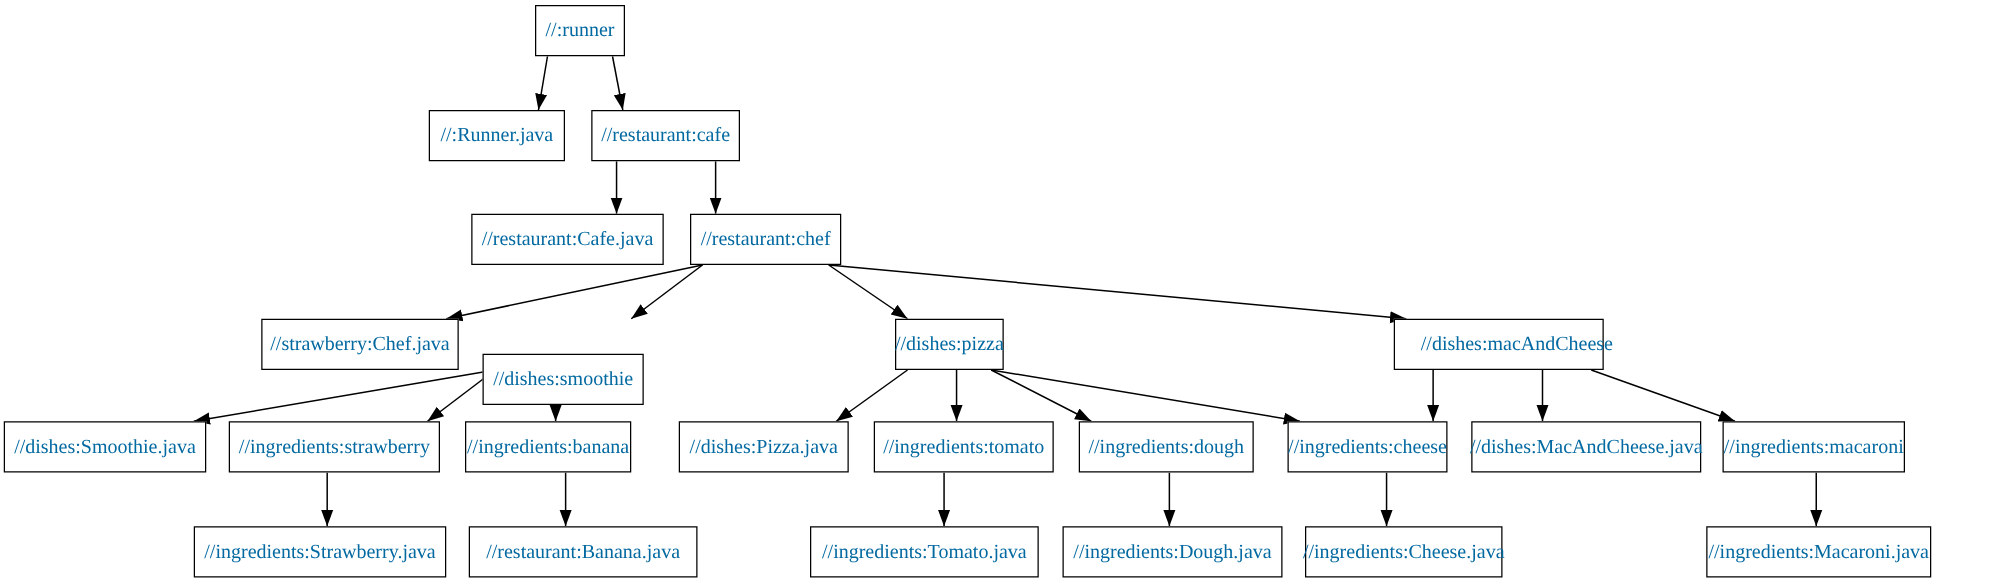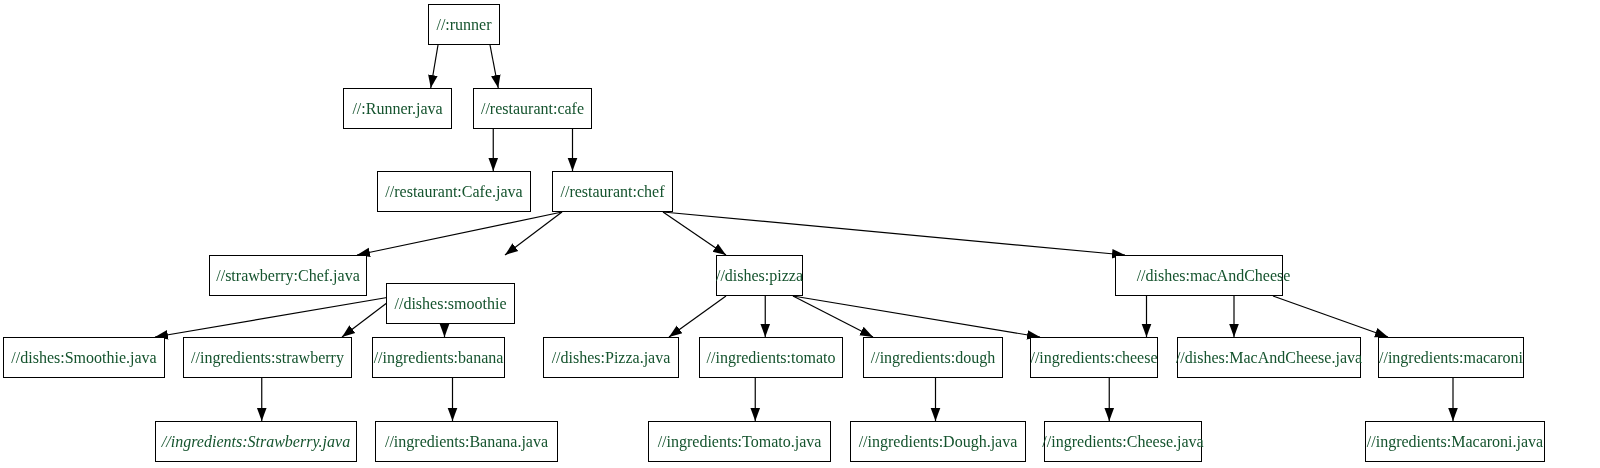--- a/index.html
+++ b/index.html
@@ -25,21 +25,21 @@
   .node {
     position: absolute;
     box-sizing: border-box;
     background: #ffffff;
     border: 1px solid #000000;
     display: flex;
     align-items: center;
     justify-content: center;
     white-space: nowrap;
     font-size: 16px;
-    color: #14532d;
+    color: #0369a1;
     z-index: 2;
   }
   .node span {
     display: inline-block;
     line-height: 1;
     padding-top: 1px;
   }
 </style>
 </head>
 <body>
@@ -126,25 +126,25 @@
       </div>
       <div class="node" style="left: 1030px; top: 337px; width: 128px; height: 41px; background: rgb(255, 255, 255); border-color: rgb(0, 0, 0);">
         <span>//ingredients:cheese</span>
       </div>
       <div class="node" style="left: 1177px; top: 337px; width: 184px; height: 41px; background: rgb(255, 255, 255); border-color: rgb(0, 0, 0);">
         <span>//dishes:MacAndCheese.java</span>
       </div>
       <div class="node" style="left: 1378px; top: 337px; width: 146px; height: 41px; background: rgb(255, 255, 255); border-color: rgb(0, 0, 0);">
         <span>//ingredients:macaroni</span>
       </div>
-      <div class="node" style="left: 155px; top: 421px; width: 202px; height: 41px; background: rgb(255, 255, 255); border-color: rgb(0, 0, 0); font-style: italic;">
+      <div class="node" style="left: 155px; top: 421px; width: 202px; height: 41px; background: rgb(255, 255, 255); border-color: rgb(0, 0, 0);">
         <span>//ingredients:Strawberry.java</span>
       </div>
       <div class="node" style="left: 375px; top: 421px; width: 183px; height: 41px; background: rgb(255, 255, 255); border-color: rgb(0, 0, 0);">
-        <span>//ingredients:Banana.java</span>
+        <span>//restaurant:Banana.java</span>
       </div>
       <div class="node" style="left: 648px; top: 421px; width: 183px; height: 41px; background: rgb(255, 255, 255); border-color: rgb(0, 0, 0);">
         <span>//ingredients:Tomato.java</span>
       </div>
       <div class="node" style="left: 850px; top: 421px; width: 176px; height: 41px; background: rgb(255, 255, 255); border-color: rgb(0, 0, 0);">
         <span>//ingredients:Dough.java</span>
       </div>
       <div class="node" style="left: 1044px; top: 421px; width: 158px; height: 41px; background: rgb(255, 255, 255); border-color: rgb(0, 0, 0);">
         <span>//ingredients:Cheese.java</span>
       </div>

